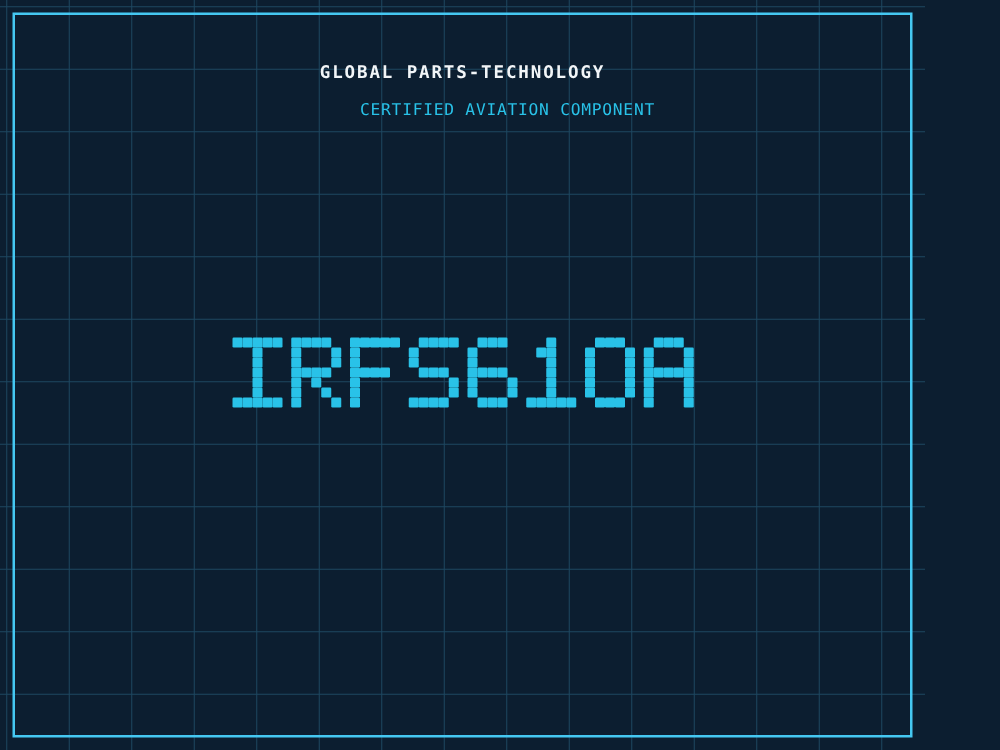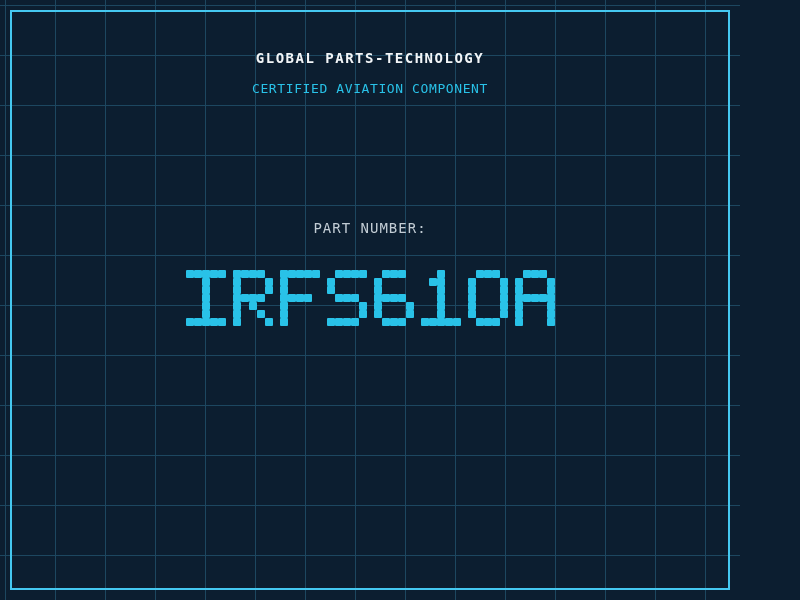--- a/index.html
+++ b/index.html
@@ -49,20 +49,21 @@
     color: var(--white);
     font-size: 14px;
     font-weight: bold;
     letter-spacing: 1.5px;
   }
   .tagline {
     top: 81px;
     color: var(--accent);
     font-size: 13px;
     letter-spacing: 0.6px;
+    margin-left: 36px;
   }
   .part-label {
     top: 220px;
     color: var(--gray);
     font-size: 14px;
     letter-spacing: 1px;
   }
   .part-number {
     position: absolute;
     top: 270px;
@@ -91,21 +92,20 @@
 </head>
 <body>
 
 <div class="canvas">
   <div class="frame-border"></div>
 
   <div class="center-text company">GLOBAL PARTS-TECHNOLOGY</div>
 
   <div class="center-text tagline">CERTIFIED AVIATION COMPONENT</div>
 
-  <div class="center-text part-label">PART NUMBER:</div>
 
   <div class="part-number" id="part-number" aria-label="IRFS610A">
       <div class="px-char">
         <div class="px-cell" style="grid-area: 1 / 1;"></div>
         <div class="px-cell" style="grid-area: 1 / 2;"></div>
         <div class="px-cell" style="grid-area: 1 / 3;"></div>
         <div class="px-cell" style="grid-area: 1 / 4;"></div>
         <div class="px-cell" style="grid-area: 1 / 5;"></div>
         <div class="px-cell" style="grid-area: 2 / 3;"></div>
         <div class="px-cell" style="grid-area: 3 / 3;"></div>

